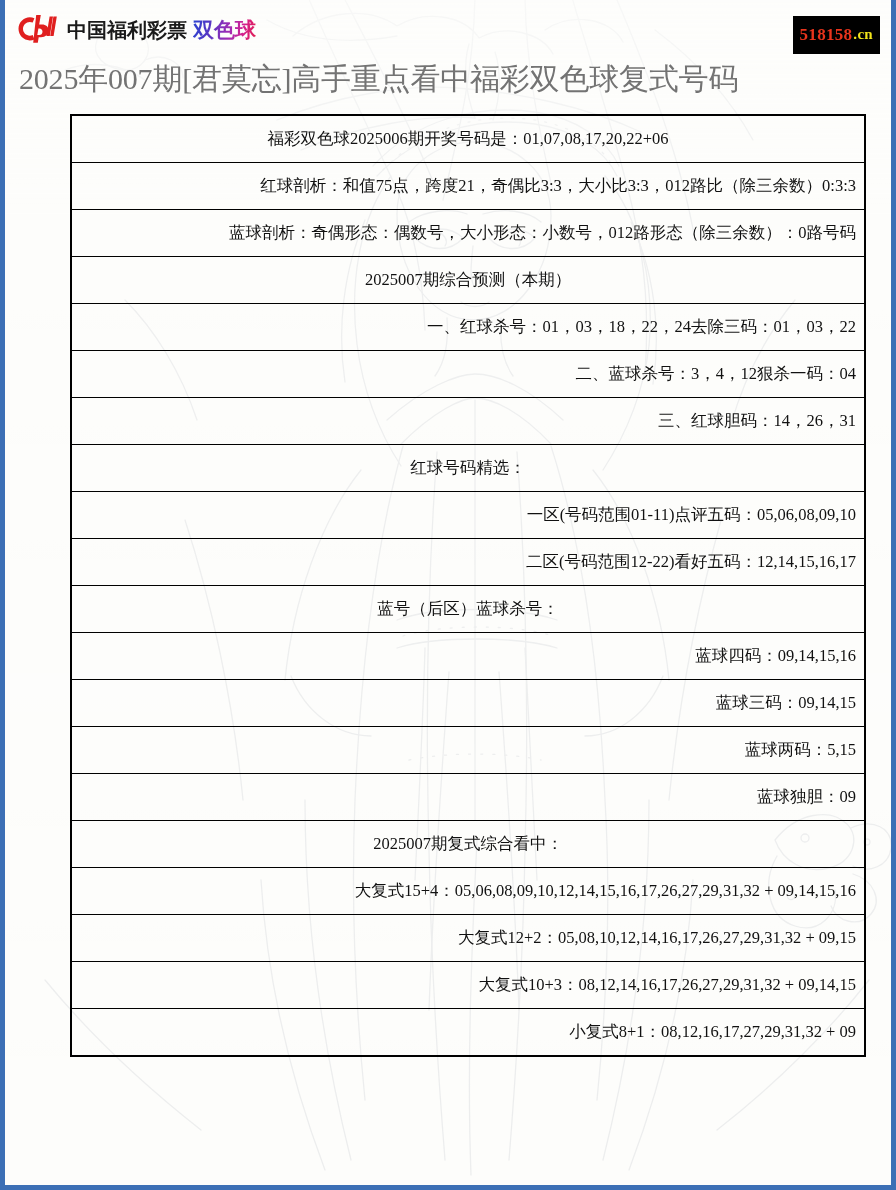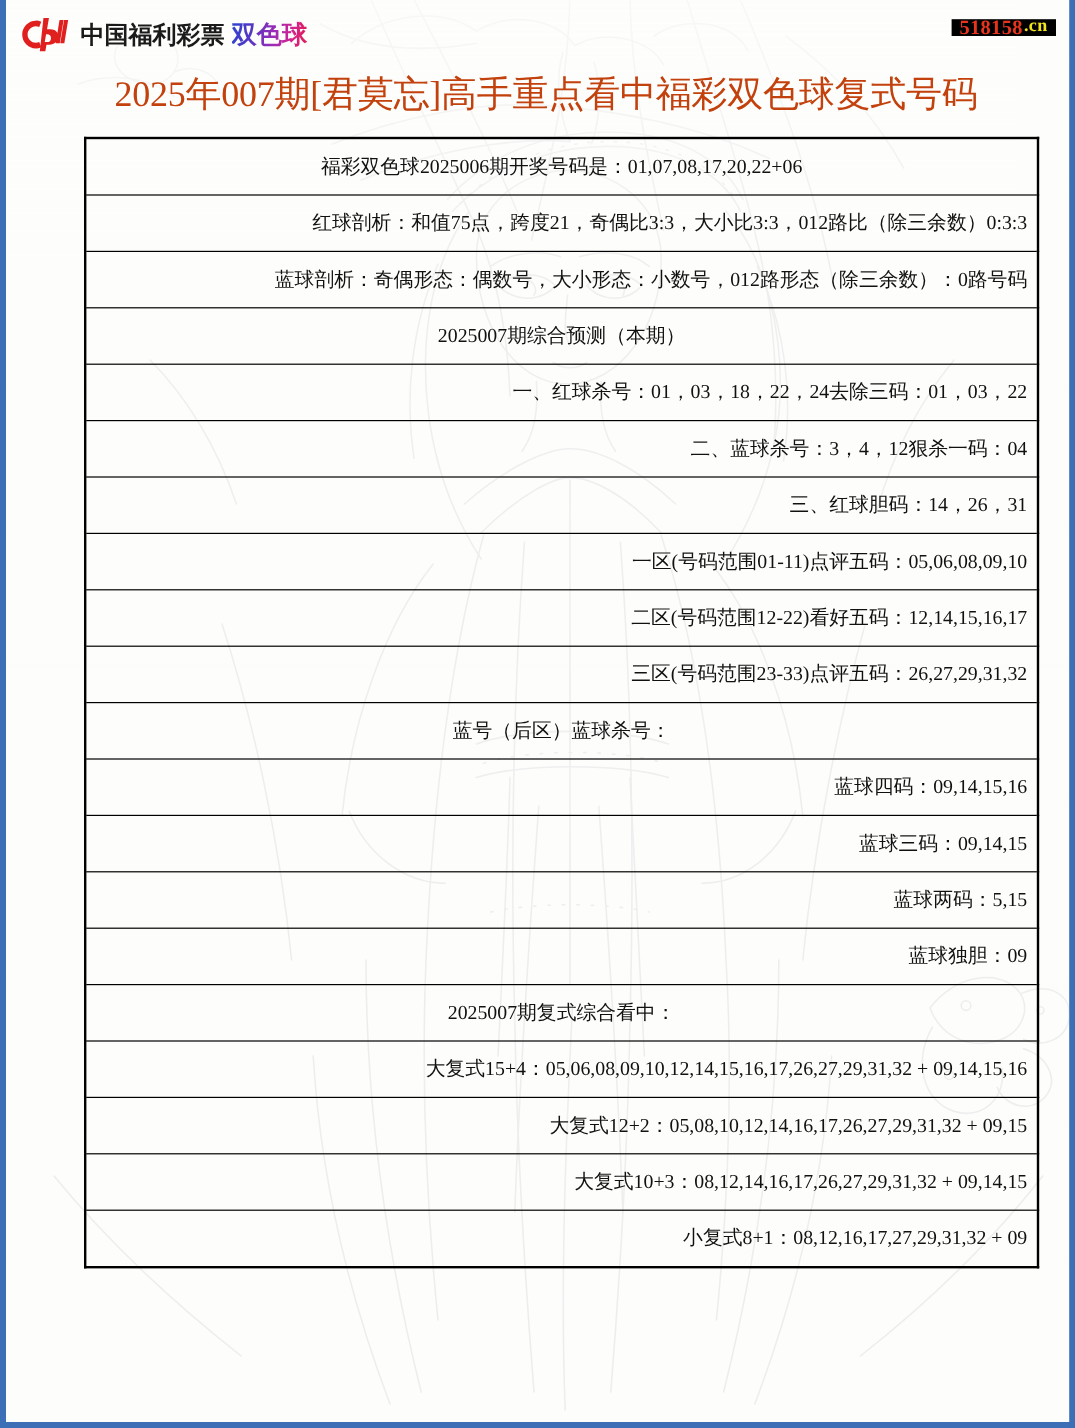--- a/index.html
+++ b/index.html
@@ -87,21 +87,21 @@
     -webkit-text-fill-color: transparent;
   }
 
   .site-badge {
     position: absolute;
     right: 11px;
     top: 16px;
     background: #000000;
     padding: 2px 7px 3px 7px;
     line-height: 1;
-    height: 14px;
+    height: 38px;
     box-sizing: border-box;
     display: flex;
     align-items: center;
     margin-left: 28px;
   }
   .site-badge .dom {
     font-family: "Liberation Serif", "DejaVu Serif", serif;
     font-weight: bold;
     font-size: 17px;
     color: #e8341c;
@@ -295,21 +295,21 @@
         <span class="logo-cn">中国福利彩票</span>
         <span class="logo-sq">双色球</span>
       </div>
 
       <div class="site-badge" style="background: rgb(0, 0, 0);">
         <span class="dom" style="color: rgb(232, 52, 28);">518158</span>
         <span class="tld" style="color: rgb(242, 228, 26);">.cn</span>
       </div>
     </div>
 
-    <h1 class="page-title" style="color: #c2410c; text-align: center;">2025年007期[君莫忘]高手重点看中福彩双色球复式号码</h1>
+    <h1 class="page-title" style="color: #737373;">2025年007期[君莫忘]高手重点看中福彩双色球复式号码</h1>
 
     <div class="tbl-wrap">
       <table class="main">
         <tbody id="tbl-body">
             <tr>
               <td class="center">福彩双色球2025006期开奖号码是：01,07,08,17,20,22+06</td>
             </tr>
             <tr>
               <td class="left">红球剖析：和值75点，跨度21，奇偶比3:3，大小比3:3，012路比（除三余数）0:3:3</td>
             </tr>
@@ -322,27 +322,27 @@
             <tr>
               <td class="left">一、红球杀号：01，03，18，22，24去除三码：01，03，22</td>
             </tr>
             <tr>
               <td class="left">二、蓝球杀号：3，4，12狠杀一码：04</td>
             </tr>
             <tr>
               <td class="left">三、红球胆码：14，26，31</td>
             </tr>
             <tr>
+              <td class="center">红球号码精选：</td>
+            </tr>
+            <tr>
               <td class="left">一区(号码范围01-11)点评五码：05,06,08,09,10</td>
             </tr>
             <tr>
               <td class="left">二区(号码范围12-22)看好五码：12,14,15,16,17</td>
-            </tr>
-            <tr>
-              <td class="left">三区(号码范围23-33)点评五码：26,27,29,31,32</td>
             </tr>
             <tr>
               <td class="center">蓝号（后区）蓝球杀号：</td>
             </tr>
             <tr>
               <td class="left">蓝球四码：09,14,15,16</td>
             </tr>
             <tr>
               <td class="left">蓝球三码：09,14,15</td>
             </tr>

